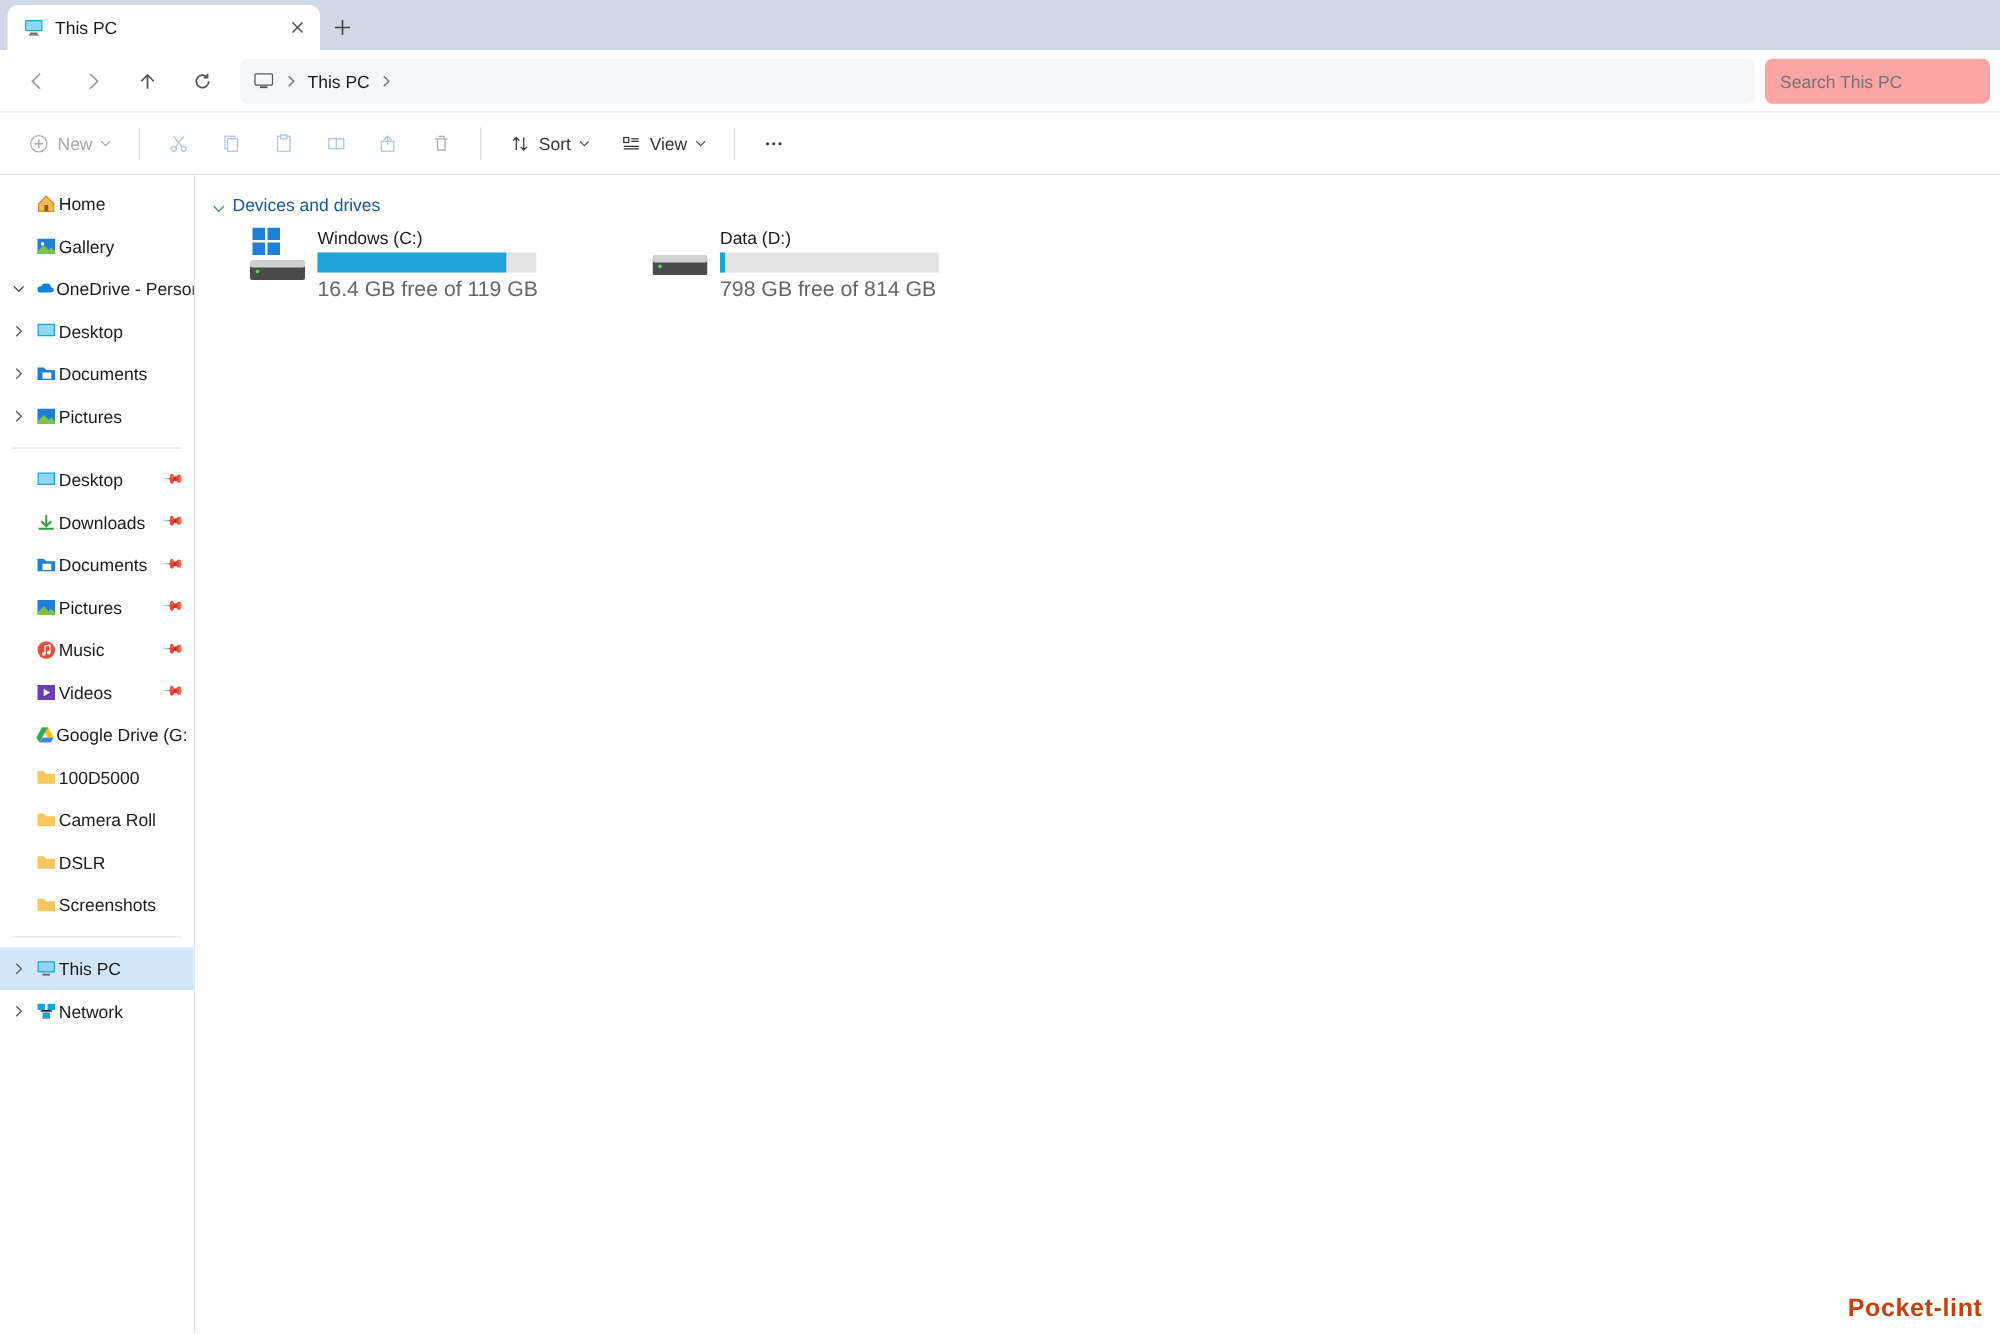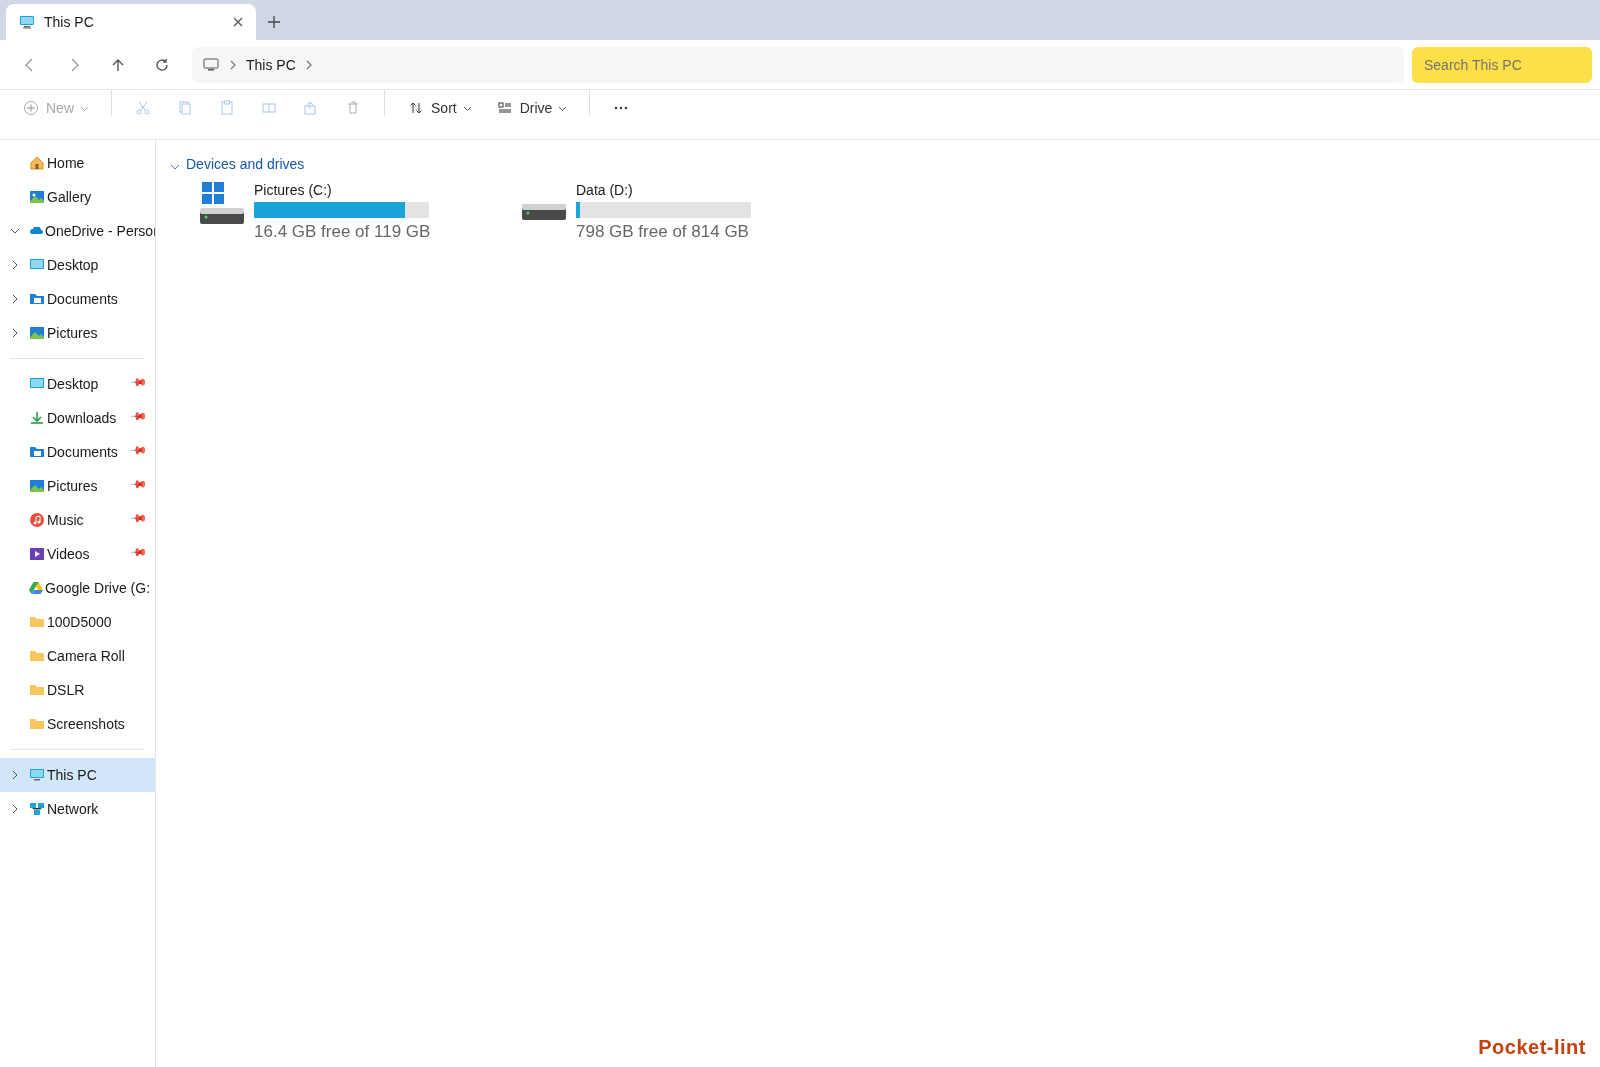--- a/index.html
+++ b/index.html
@@ -10,26 +10,26 @@
 .tab { background: #fff; height: 36px; min-width: 250px; border-top-left-radius: 8px; border-top-right-radius: 8px; display: flex; align-items: center; padding: 0 12px; gap: 8px; position: relative; }
 .tab .close { margin-left: auto; color: #555; }
 .new-tab { width: 36px; height: 36px; display: flex; align-items: center; justify-content: center; color: #444; }
 
 
 .nav-bar { height: 50px; display: flex; align-items: center; padding: 0 8px; gap: 0; border-bottom: 1px solid #e6e6e6; }
 .nav-btn { width: 44px; height: 44px; display: flex; align-items: center; justify-content: center; color: #555; border-radius: 4px; }
 .nav-btn.disabled { color: #b8b8b8; }
 .addr-box { flex: 1; margin: 0 8px; height: 36px; background: #f5f6f8; border-radius: 6px; display: flex; align-items: center; padding: 0 10px; gap: 8px; }
 .addr-sep { color: #777; }
-.search-box { width: 180px; height: 36px; background: #fde047; border-radius: 6px; display: flex; align-items: center; padding: 0 12px; color: #666; }
+.search-box { width: 180px; height: 36px; background: #fca5a5; border-radius: 6px; display: flex; align-items: center; padding: 0 12px; color: #666; }
 .search-box input { border: none; background: transparent; outline: none; width: 100%; font-size: 14px; color: #333; }
 .search-box input::placeholder { color: #737373; }
 
 
-.toolbar { height: 50px; display: flex; padding: 0 12px; gap: 4px; border-bottom: 1px solid #e6e6e6; }
+.toolbar { height: 50px; display: flex; align-items: center; padding: 0 12px; gap: 4px; border-bottom: 1px solid #e6e6e6; }
 .tbtn { height: 36px; padding: 0 10px; display: flex; align-items: center; gap: 6px; border-radius: 4px; color: #3274d9; }
 .tbtn.disabled { color: #b0c7e6; }
 .tbtn.text { color: #333; }
 .tbtn.text.disabled { color: #a8a8a8; }
 .tdiv { width: 1px; height: 26px; background: #dcdcdc; margin: 0 8px; }
 
 
 .body-row { display: flex; height: calc(100% - 140px); }
 .sidebar { width: 156px; border-right: 1px solid #e6e6e6; padding: 6px 0; overflow-y: auto; }
 .side-item { display: flex; align-items: center; height: 34px; padding: 0 6px 0 28px; gap: 1px; position: relative; white-space: nowrap; overflow: hidden; }
@@ -203,21 +203,21 @@
         <path d="M1 3 L4.5 6.5 L8 3" stroke="#555" fill="none"></path>
       </svg>
   </div>
   <div class="tbtn text">
     <span class="ico">
         <svg width="16" height="16" viewBox="0 0 16 16">
           <rect x="2" y="3" width="4" height="4" stroke="#333" fill="none"></rect>
           <path d="M8 4 H14 M8 6 H14 M2 10 H14 M2 12 H14" stroke="#333"></path>
         </svg>
       </span>
-    <span>Drive</span>
+    <span>View</span>
     <svg width="9" height="9" viewBox="0 0 9 9">
         <path d="M1 3 L4.5 6.5 L8 3" stroke="#555" fill="none"></path>
       </svg>
   </div>
   <div class="tdiv"></div>
   <div class="tbtn text">
     <span class="ico">
         <svg width="16" height="16" viewBox="0 0 16 16">
           <circle cx="3" cy="8" r="1.2" fill="#333"></circle>
           <circle cx="8" cy="8" r="1.2" fill="#333"></circle>
@@ -457,21 +457,21 @@
               <rect x="0" y="28" width="44" height="14" rx="2" fill="#4a4a4a"></rect>
               <rect x="0" y="26" width="44" height="6" rx="2" fill="#d0d0d0"></rect>
               <circle cx="6" cy="35" r="1.5" fill="#3fe04f"></circle>
               <rect x="2" y="0" width="10" height="10" fill="#1f7fd6"></rect>
               <rect x="14" y="0" width="10" height="10" fill="#1f7fd6"></rect>
               <rect x="2" y="12" width="10" height="10" fill="#1f7fd6"></rect>
               <rect x="14" y="12" width="10" height="10" fill="#1f7fd6"></rect>
             </svg>
           </div>
           <div class="drive-info">
-            <div class="drive-name">Pictures (C:)</div>
+            <div class="drive-name">Windows (C:)</div>
             <div class="drive-bar">
               <div class="drive-bar-fill" style="width:86%"></div>
             </div>
             <div class="drive-free">16.4 GB free of 119 GB</div>
           </div>
         </div>
         <div class="drive">
           <div class="drive-icon">
             <svg width="44" height="32" viewBox="0 0 44 32">
               <rect x="0" y="18" width="44" height="14" rx="2" fill="#4a4a4a"></rect>

